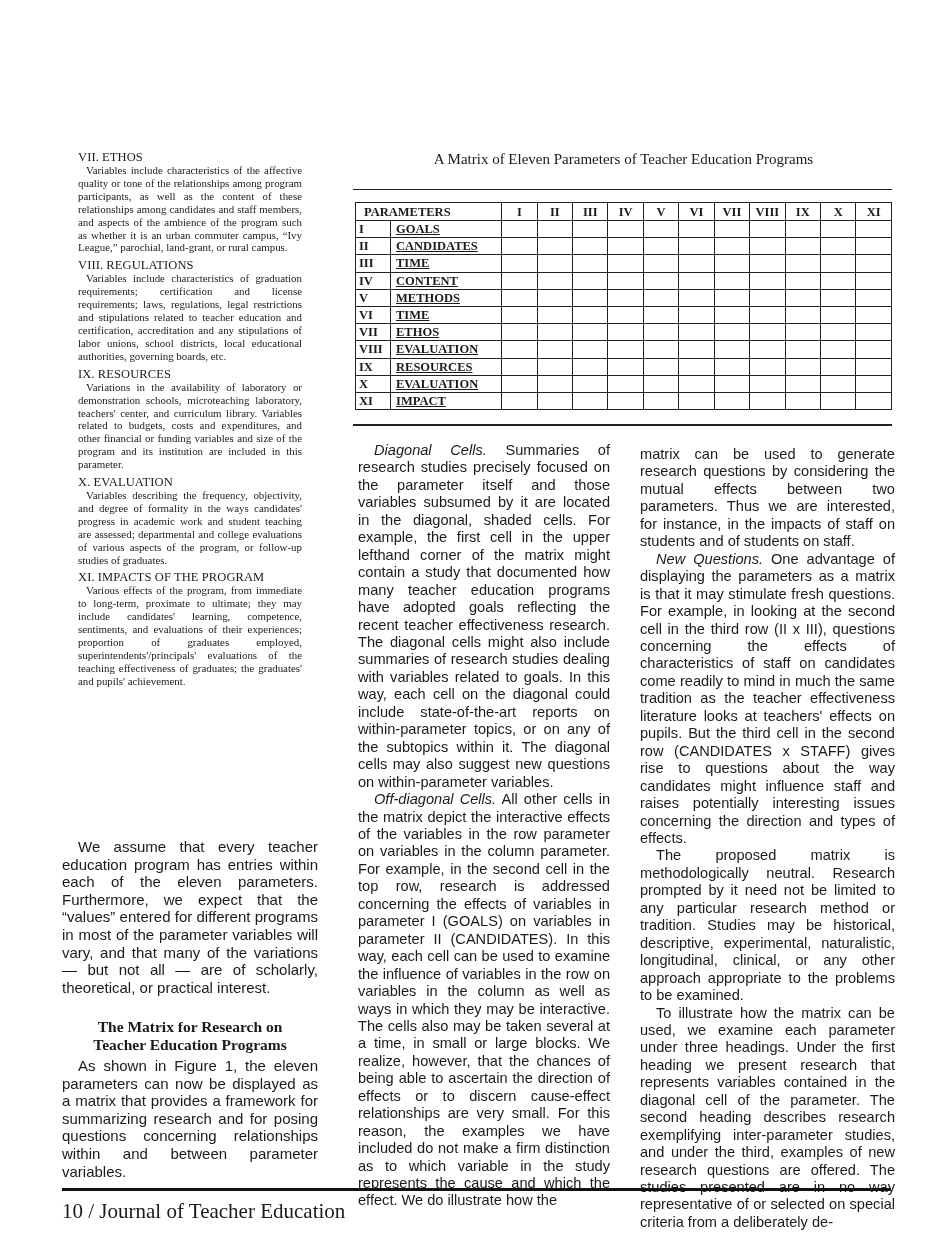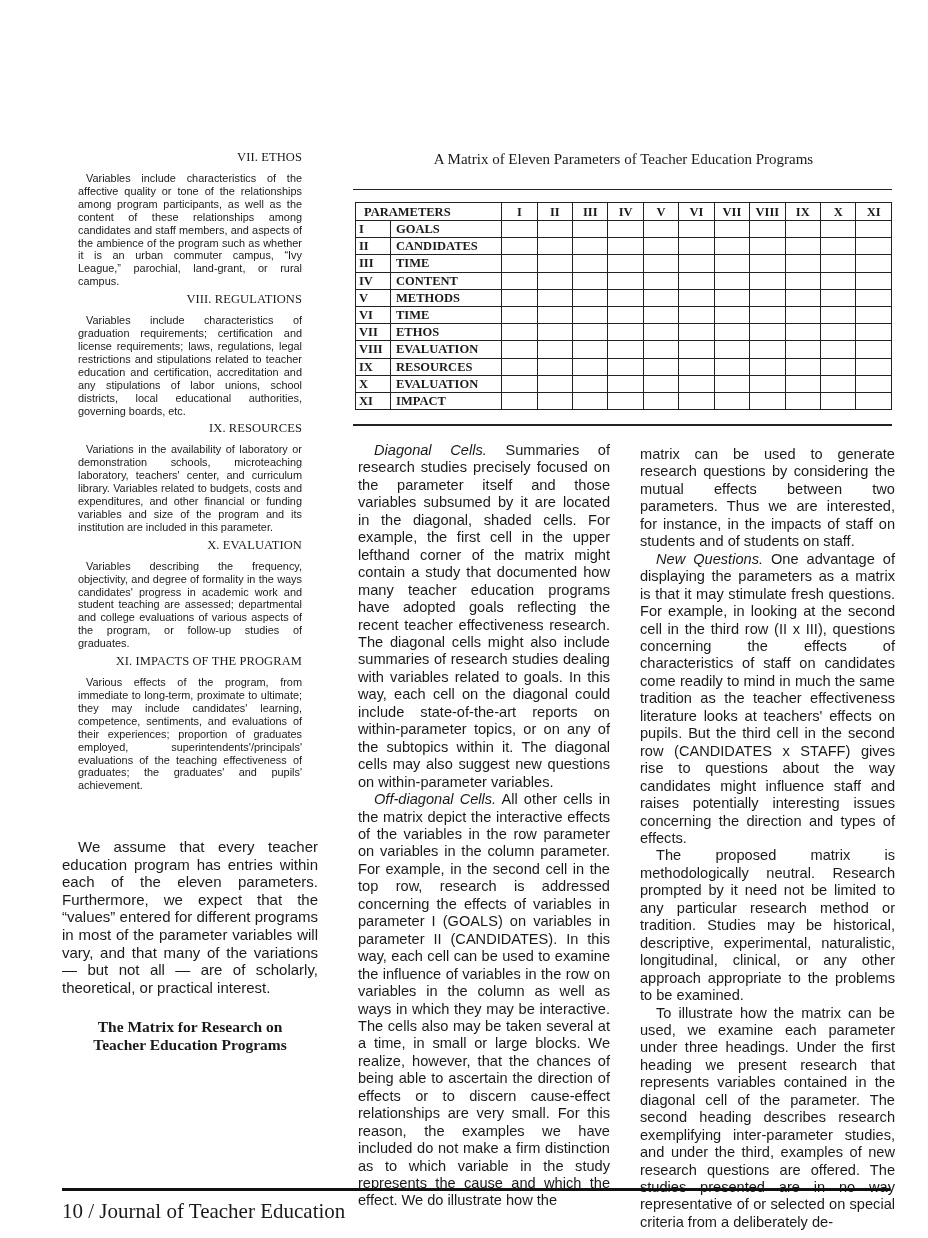--- a/index.html
+++ b/index.html
@@ -4,41 +4,41 @@
 <style>
   * { box-sizing: border-box; margin: 0; padding: 0; }
   html, body { width: 928px; height: 1238px; background: #ffffff; }
   body { position: relative; font-family: "DejaVu Serif", "Liberation Serif", serif; color: #1a1a1a; overflow: hidden; }
 
   .page { position: absolute; left: 0; top: 0; width: 928px; height: 1238px; }
 
   
   .left-col { position: absolute; left: 78px; top: 150px; width: 224px; }
   .param-def { margin-bottom: 4px; }
-  .param-title { font-family: "Liberation Serif", serif; font-size: 12.5px; line-height: 14px; letter-spacing: 0.1px; text-align: right; }
-  .param-body { font-family: Liberation Sans, sans-serif; font-size: 10.9px; line-height: 12.9px; text-align: justify; text-indent: 8px; margin-top: 8px; }
+  .param-title { font-family: "Liberation Serif", serif; font-size: 12.5px; line-height: 14px; letter-spacing: 0.1px; }
+  .param-body { font-family: Liberation Serif, serif; font-size: 10.9px; line-height: 12.9px; text-align: justify; text-indent: 8px; }
 
   .left-body { position: absolute; left: 62px; top: 838px; width: 256px; }
   .body-text { font-family: Liberation Sans, sans-serif; font-size: 15px; line-height: 17.6px; text-align: justify; }
   .indent { text-indent: 16px; }
 
   .section-heading { position: absolute; left: 62px; top: 1018px; width: 256px; text-align: center; font-family: "Liberation Serif", serif; font-size: 15.5px; line-height: 18px; font-weight: bold; }
   .left-body-2 { position: absolute; left: 62px; top: 1057px; width: 256px; }
 
   
   .figure-caption { position: absolute; left: 355px; top: 150px; width: 537px; text-align: center; font-family: "Liberation Serif", serif; font-size: 15px; line-height: 18px; }
   .fig-rule-top { position: absolute; left: 353px; top: 189px; width: 539px; height: 1px; background: #222; }
   .fig-rule-bottom { position: absolute; left: 353px; top: 424px; width: 539px; height: 2px; background: #222; }
 
   table.matrix { position: absolute; left: 355px; top: 202px; width: 537px; border-collapse: collapse; font-family: "Liberation Serif", serif; font-size: 12.5px; }
   table.matrix td, table.matrix th { border: 1px solid #222; height: 17.2px; padding: 0 3px; font-weight: bold; line-height: 14px; }
   table.matrix th { font-weight: bold; text-align: center; margin-top: 12px; }
   table.matrix th.param-head { text-align: left; padding-left: 8px; }
   table.matrix td.num { width: 35px; text-align: left; }
-  table.matrix td.name { width: 111px; text-align: left; padding-left: 5px; }
+  table.matrix td.name { width: 111px; text-align: left; padding-left: 5px; text-decoration: underline; }
   table.matrix td.cell { width: 35.4px; font-weight: normal; }
   table.matrix tr:first-child th { height: 18px; }
 
   
   .mid-col { position: absolute; left: 358px; top: 442px; width: 252px; }
   .right-col { position: absolute; left: 640px; top: 446px; width: 255px; }
   .mid-col .body-text, .right-col .body-text { font-size: 14.6px; line-height: 17.45px; }
   em.runin { font-style: italic; }
 
   .footer-rule { position: absolute; left: 62px; top: 1188px; width: 828px; height: 3px; background: #111; }
@@ -74,20 +74,23 @@
 
   <div class="left-body">
     <p class="body-text indent">We assume that every teacher education program has entries within each of the eleven parameters. Furthermore, we expect that the “values” entered for different programs in most of the parameter variables will vary, and that many of the variations — but not all — are of scholarly, theoretical, or practical interest.</p>
   </div>
 
   <div class="section-heading">
     <div>The Matrix for Research on</div>
     <div>Teacher Education Programs</div>
   </div>
 
+  <div class="left-body-2">
+    <p class="body-text indent">As shown in Figure 1, the eleven parameters can now be displayed as a matrix that provides a framework for summarizing research and for posing questions concerning relationships within and between parameter variables.</p>
+  </div>
 
   <div class="figure-caption">
     <div>A Matrix of Eleven Parameters of Teacher Education Programs</div>
   </div>
   <div class="fig-rule-top"></div>
 
   <table class="matrix">
     <thead>
       <tr>
         <th class="param-head" colspan="2">PARAMETERS</th>

